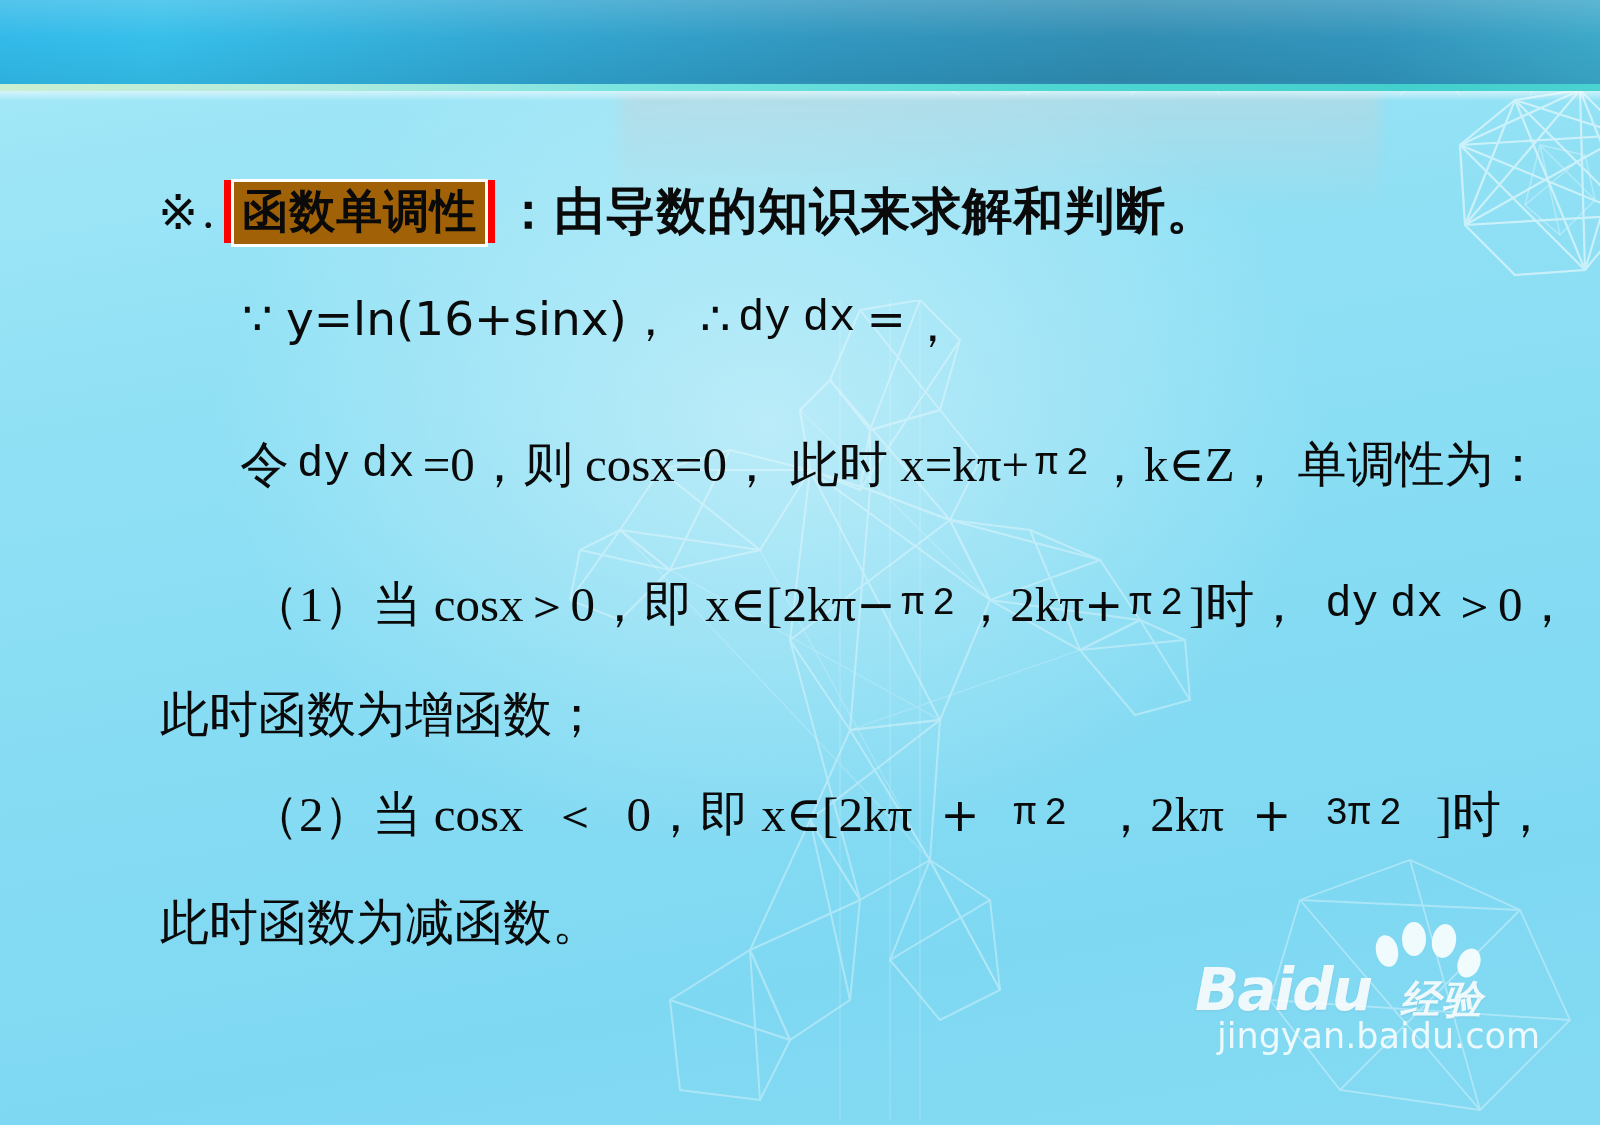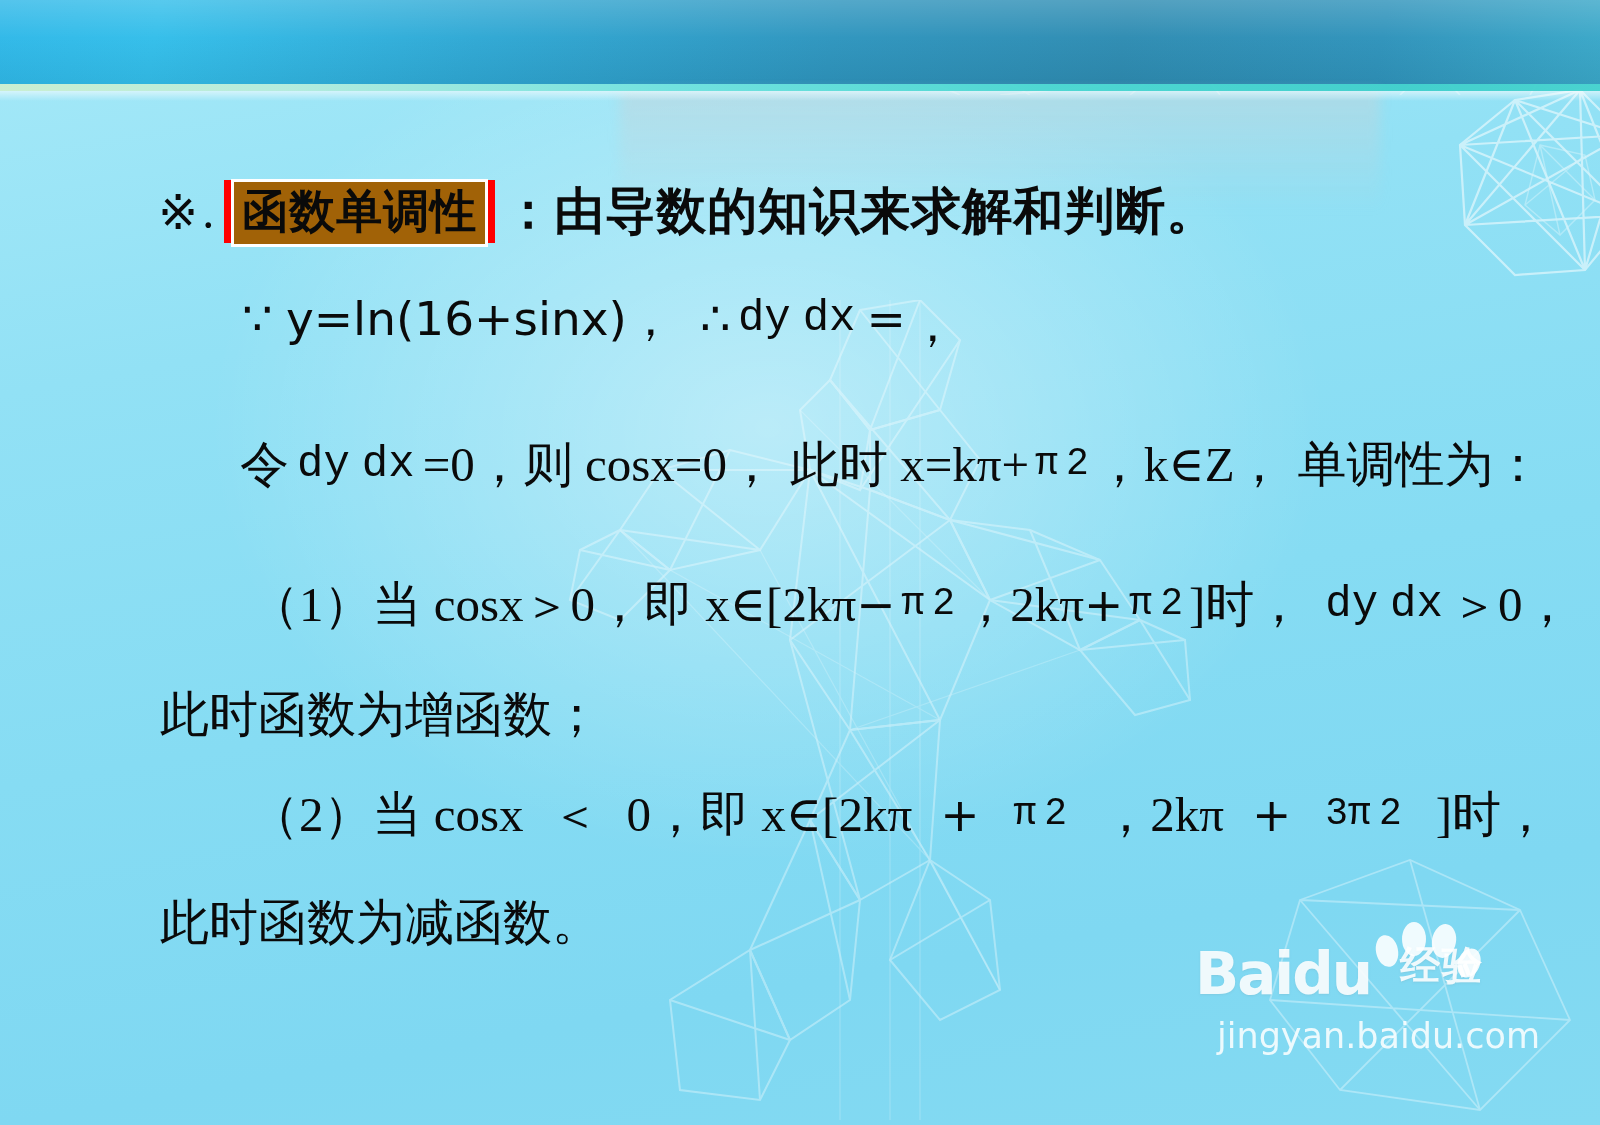--- a/index.html
+++ b/index.html
@@ -200,20 +200,22 @@
     left: 1195px;
     top: 945px;
     width: 400px;
     height: 130px;
     pointer-events: none;
   }
   #wm-logo {
     position: relative;
     height: 74px;
     display: flex;
+    align-items: flex-end;
+    font-style: italic;
   }
   #wm-baidu-text {
     font-family: "DejaVu Sans", "Liberation Sans", sans-serif;
     font-weight: 700;
     font-size: 58px;
     line-height: 1;
     color: rgba(255,255,255,0.88);
     letter-spacing: -2px;
     text-shadow: 0 1px 2px rgba(120,180,200,0.35);
   }

